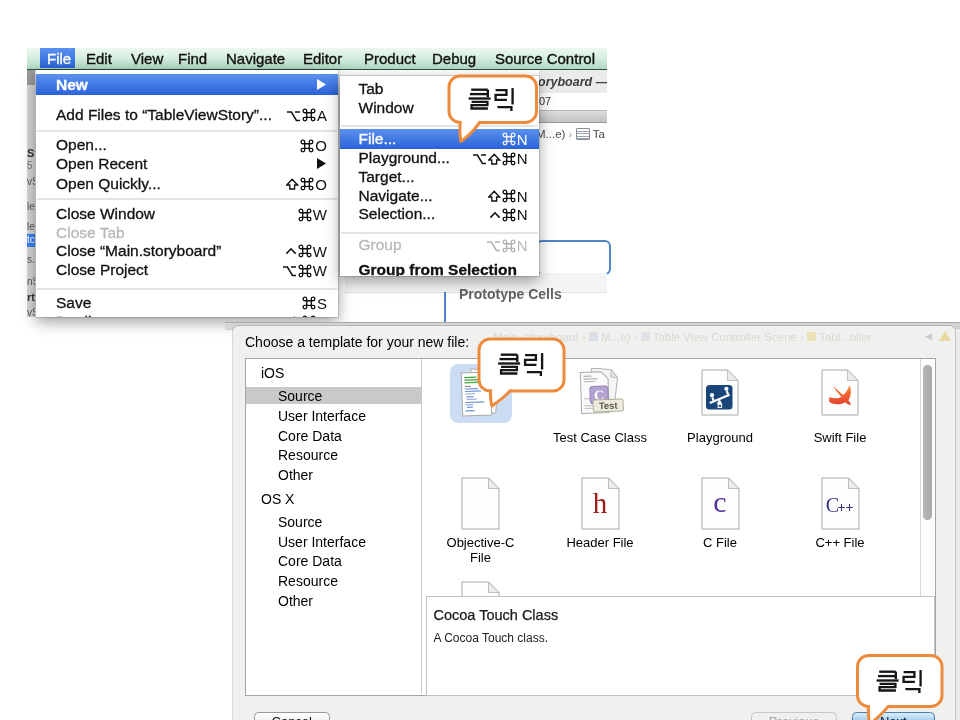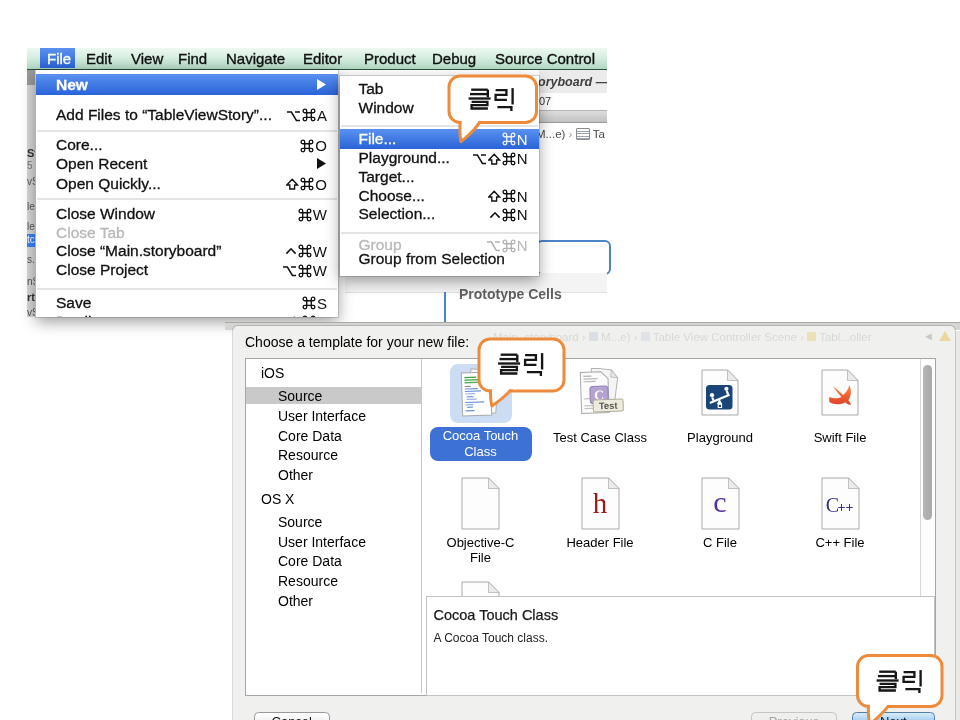--- a/index.html
+++ b/index.html
@@ -103,21 +103,21 @@
   <div class="msc" style="top:36px;height:19px;">
         <svg width="15" height="13" viewBox="0 0 15 13">
           <use href="#opt"></use>
         </svg>
         <svg width="14" height="14" viewBox="0 0 14 14">
           <use href="#cmd"></use>
         </svg>
         <span>A</span>
       </div>
   <div class="sep" style="top:60.2px;"></div>
-  <div class="mtxt" style="top:66.5px;">Core...</div>
+  <div class="mtxt" style="top:66.5px;">Open...</div>
   <div class="msc" style="top:66.5px;height:19px;">
         <svg width="14" height="14" viewBox="0 0 14 14">
           <use href="#cmd"></use>
         </svg>
         <span>O</span>
       </div>
   <div class="mtxt" style="top:85.5px;">Open Recent</div>
   <svg class="ab" style="left:281px;top:88.5px;" width="9" height="11">
         <polygon points="0,0 9,5.5 0,11" fill="#111"></polygon>
       </svg>
@@ -200,21 +200,21 @@
         </svg>
         <svg width="13" height="12" viewBox="0 0 13 12">
           <use href="#shf"></use>
         </svg>
         <svg width="14" height="14" viewBox="0 0 14 14">
           <use href="#cmd"></use>
         </svg>
         <span>N</span>
       </div>
   <div class="stxt" style="top:92.4px;">Target...</div>
-  <div class="stxt" style="top:111.1px;">Choose...</div>
+  <div class="stxt" style="top:111.1px;">Navigate...</div>
   <div class="ssc" style="top:111.1px;height:19px;">
         <svg width="13" height="12" viewBox="0 0 13 12">
           <use href="#shf"></use>
         </svg>
         <svg width="14" height="14" viewBox="0 0 14 14">
           <use href="#cmd"></use>
         </svg>
         <span>N</span>
       </div>
   <div class="stxt" style="top:129.9px;">Selection...</div>
@@ -231,21 +231,21 @@
   <div class="stxt gray" style="top:160.5px;">Group</div>
   <div class="ssc" style="top:160.5px;height:19px;color:#b8b8b8;">
         <svg width="15" height="13" viewBox="0 0 15 13" style="opacity:.32">
           <use href="#opt"></use>
         </svg>
         <svg width="14" height="14" viewBox="0 0 14 14" style="opacity:.32">
           <use href="#cmd"></use>
         </svg>
         <span>N</span>
       </div>
-  <div class="stxt" style="top:174px;">Group from Selection</div>
+  <div class="stxt" style="top:185px;font-weight:bold;">Group from Selection</div>
 </div>
 
 <div class="ab" style="left:225px;top:282px;width:735px;height:6.5px;background:#d4d4d2;border-top:1.5px solid #a9a9a7;"></div>
 <div class="ab" style="left:955px;top:291px;width:5px;height:421px;background:#e9e9e7;"></div>
 <div class="ab" id="sheet" style="left:233px;top:286px;width:722px;height:425px;background:#f0f0ee;border-radius:5px 5px 0 0;box-shadow:0 0 0 1px rgba(0,0,0,.15);overflow:hidden;">
 
   <div class="ab" style="left:260px;top:5px;width:460px;height:14px;font-size:11.5px;color:#b4b4ac;opacity:.4;white-space:nowrap;overflow:hidden;">Main_storyboard › <span style="display:inline-block;width:9px;height:9px;background:#b9c6d8;"></span> M...e) › <span style="display:inline-block;width:9px;height:9px;background:#c6cedb;"></span> Table View Controller Scene › <span style="display:inline-block;width:9px;height:9px;background:#e8c96a;"></span> Tabl...oller</div>
   <div class="ab" style="left:690px;top:4px;font-size:11px;color:#bdbdb9;opacity:.8;">◄</div>
   <div class="ab" style="left:706px;top:5px;width:0;height:0;border-left:6px solid transparent;border-right:6px solid transparent;border-bottom:10px solid #e9d28e;opacity:.8;"></div>
 
@@ -338,21 +338,20 @@
   </svg>
 
   <svg class="ab" style="left:588px;top:43px;" width="40" height="50" viewBox="0 0 40 50">
     <path d="M1 1 H26.5 L37 11.5 V46 H1 Z" fill="#fdfdfd" stroke="#aaaaaa"></path>
     <path d="M26.5 1 V11.5 H37 Z" fill="#ebebeb" stroke="#aaaaaa" stroke-width="0.7"></path>
     <g transform="translate(6,13.5) scale(1.25)">
           <path d="M1.8 15.6 C5.6 17.8 10.8 18.1 14.4 15.7 C15.8 16.9 17.6 17.8 19.3 17.8 C18.8 16.4 18.1 15.1 17.1 14.1 C19.5 10.7 19.8 6.1 17.9 2.2 C17.6 3.1 16.4 7.2 12.9 10.0 C10.3 7.6 7.1 4.7 4.6 2.8 C6.6 5.9 9.4 9.3 11.6 11.5 C8.8 12.9 5.0 13.0 1.8 11.6 Z" fill="url(#swg)"></path>
         </g>
   </svg>
 
-  <div class="ab" style="left:196.5px;top:100.5px;width:102px;height:34px;background:#3d72d4;border-radius:8px;color:#fff;font-size:13px;text-align:center;line-height:16.5px;padding-top:1px;box-sizing:border-box;">Cocoa Touch<br>Class</div>
   <div class="tlab" style="left:312px;top:103.5px;">Test Case Class</div>
   <div class="tlab" style="left:432px;top:103.5px;">Playground</div>
   <div class="tlab" style="left:552px;top:103.5px;">Swift File</div>
 
   <svg class="ab" style="left:228px;top:151px;" width="40" height="54" viewBox="0 0 40 54">
     <path d="M1 1 H27.5 L38 11.5 V52 H1 Z" fill="#fdfdfd" stroke="#aaaaaa"></path>
         <path d="M27.5 1 V11.5 H38 Z" fill="#ebebeb" stroke="#aaaaaa" stroke-width="0.7"></path>
   </svg>
   <svg class="ab" style="left:348px;top:151px;" width="40" height="54" viewBox="0 0 40 54">
     <path d="M1 1 H27.5 L38 11.5 V52 H1 Z" fill="#fdfdfd" stroke="#aaaaaa"></path>

